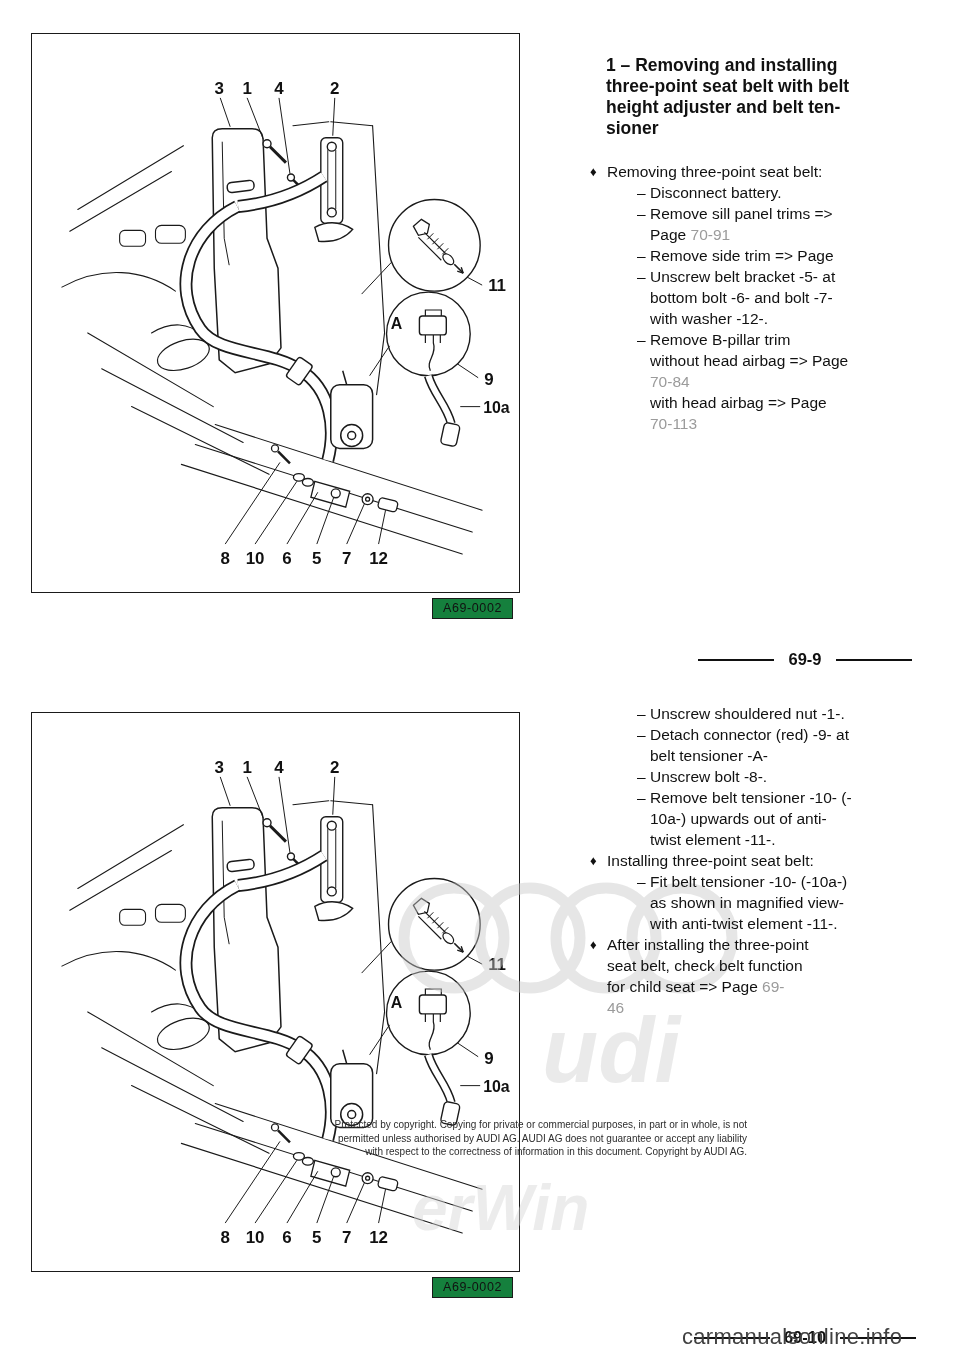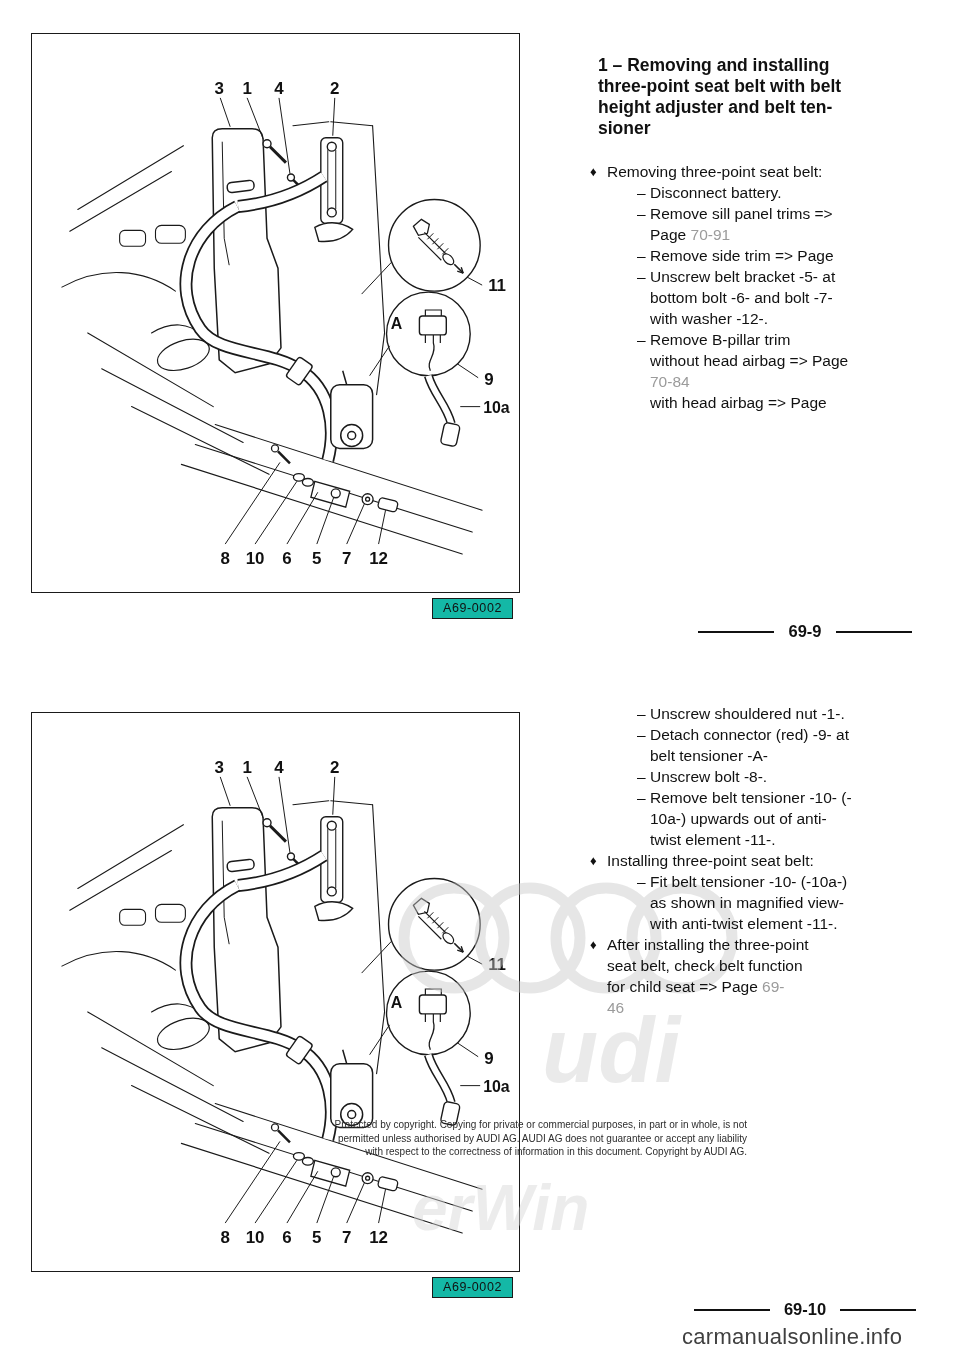--- a/index.html
+++ b/index.html
@@ -11,45 +11,45 @@
   .figure-box {
     position:absolute; width:489px; height:560px;
     border:1px solid #1a1a1a; background:#fff; z-index:0;
   }
   #figure-top    { left:31px; top:33px; }
   #figure-bottom { left:31px; top:712px; }
   .diagram-slot { width:100%; height:100%; }
   .diagram-slot svg { width:100%; height:100%; display:block; }
 
   .figure-label {
-    position:absolute; border:1px solid #1a1a1a; background:#14b8a6;
+    position:absolute; border:1px solid #1a1a1a; background:#15803d;
     font-size:12.5px; padding:2px 10px 3px; letter-spacing:0.6px; z-index:2;
   }
   #figure-label-top    { left:432px; top:598px; }
   #figure-label-bottom { left:432px; top:1277px; }
 
   .text-col { position:absolute; width:370px; z-index:2; }
   #text-col-top    { left:590px; top:55px; }
   #text-col-bottom { left:590px; top:703px; }
 
   h1.section-heading {
     font-size:17.5px; line-height:21px; font-weight:bold;
-    white-space:pre-line; margin:0 0 22px 8px;
+    white-space:pre-line; margin:0 0 22px 16px;
   }
   .instr-row { position:relative; font-size:15.5px; line-height:21px; }
   .instr-row .marker { position:absolute; top:0; }
   .instr-row.diamond { padding-left:17px; }
   .instr-row.diamond .marker { left:0; font-size:13px; line-height:21px; }
   .instr-row.dash { padding-left:60px; }
   .instr-row.dash .marker { left:47px; }
   .instr-row.dashcont { padding-left:60px; }
   .instr-row.diamondcont { padding-left:17px; }
   .pageref { color:#9b9b9b; }
 
-  .page-num-row { position:absolute; display:flex; align-items:center; z-index:2; }
+  .page-num-row { position:absolute; display:flex; align-items:center; z-index:2;margin-top:28px; }
   #page-num-top    { left:698px; top:622px; width:214px; }
   #page-num-bottom { left:694px; top:1300px; width:222px; }
   .page-num-row .rule { flex:1; height:2px; background:#111; }
   .page-num-row .num { font-weight:bold; font-size:16.5px; padding:0 14px; white-space:nowrap; }
 
   #audi-watermark {
     position:absolute; left:392px; top:850px; width:380px; height:420px;
     z-index:1; opacity:0.45; pointer-events:none;
   }
   #copyright-overlay {
@@ -213,20 +213,21 @@
       <div class="instr-row dash"><span class="marker">–</span><span>Remove sill panel trims =&gt;</span></div>
       <div class="instr-row dashcont"><span>Page </span><span class="pageref">70-91</span></div>
       <div class="instr-row dash"><span class="marker">–</span><span>Remove side trim =&gt; Page</span></div>
       <div class="instr-row dash"><span class="marker">–</span><span>Unscrew belt bracket -5- at</span></div>
       <div class="instr-row dashcont"><span>bottom bolt -6- and bolt -7-</span></div>
       <div class="instr-row dashcont"><span>with washer -12-.</span></div>
       <div class="instr-row dash"><span class="marker">–</span><span>Remove B-pillar trim</span></div>
       <div class="instr-row dashcont"><span>without head airbag =&gt; Page</span></div>
       <div class="instr-row dashcont"><span class="pageref">70-84</span></div>
       <div class="instr-row dashcont"><span>with head airbag =&gt; Page</span></div>
+      <div class="instr-row dashcont"><span class="pageref">70-113</span></div>
     </div>
 </div>
 
 <div class="page-num-row" id="page-num-top">
   <div class="rule"></div>
   <div class="num">69-9</div>
   <div class="rule"></div>
 </div>
 
 <div class="figure-box" id="figure-bottom">

